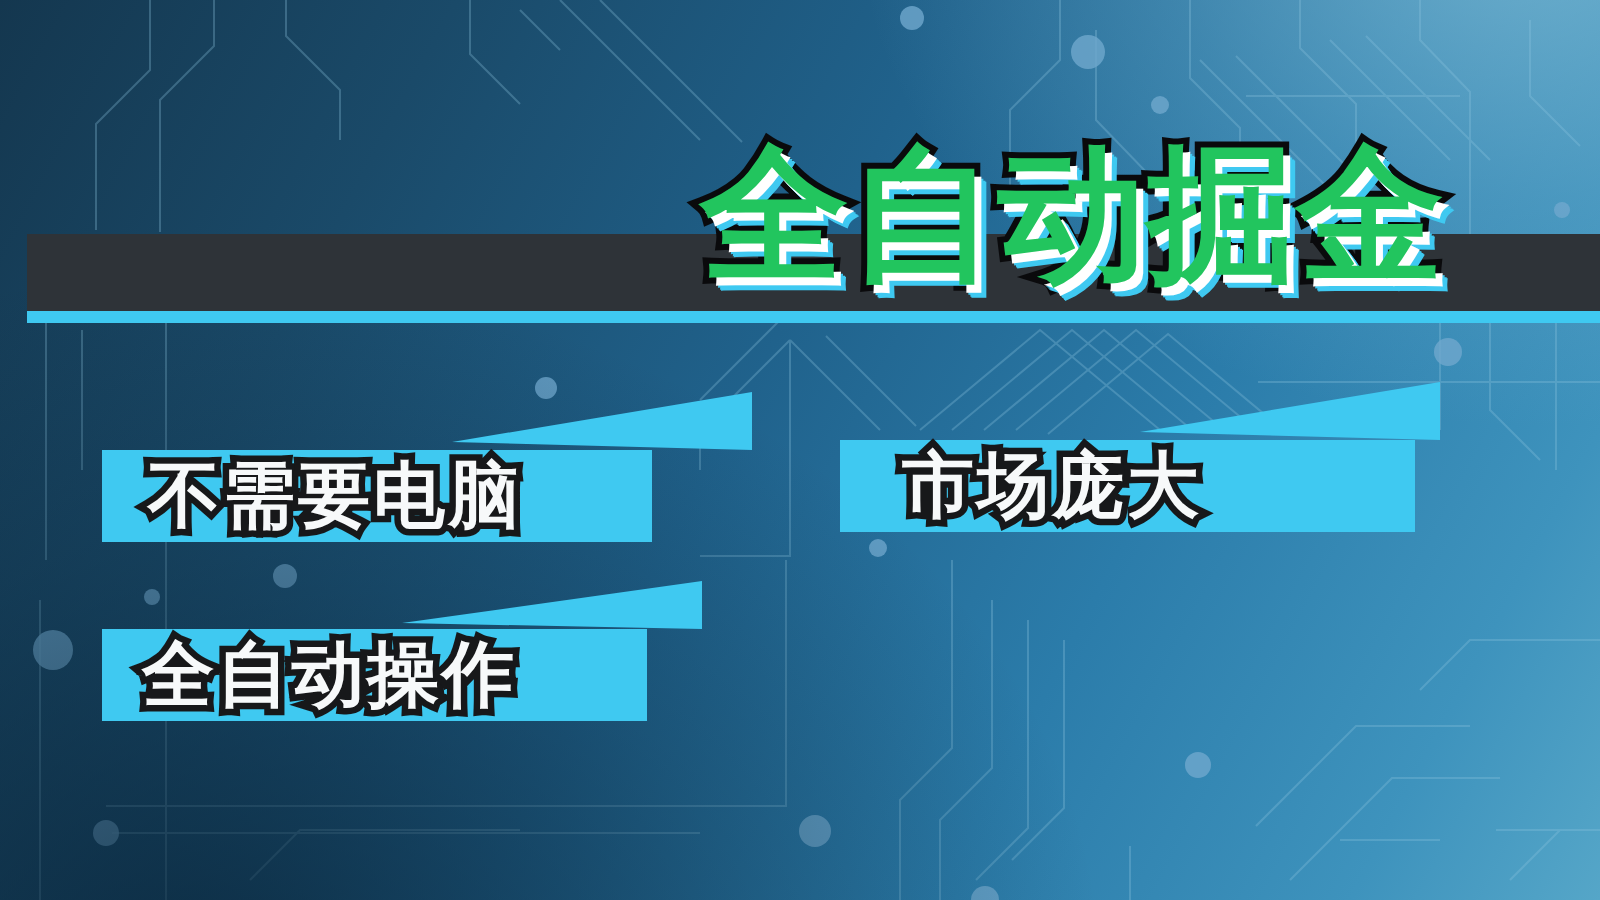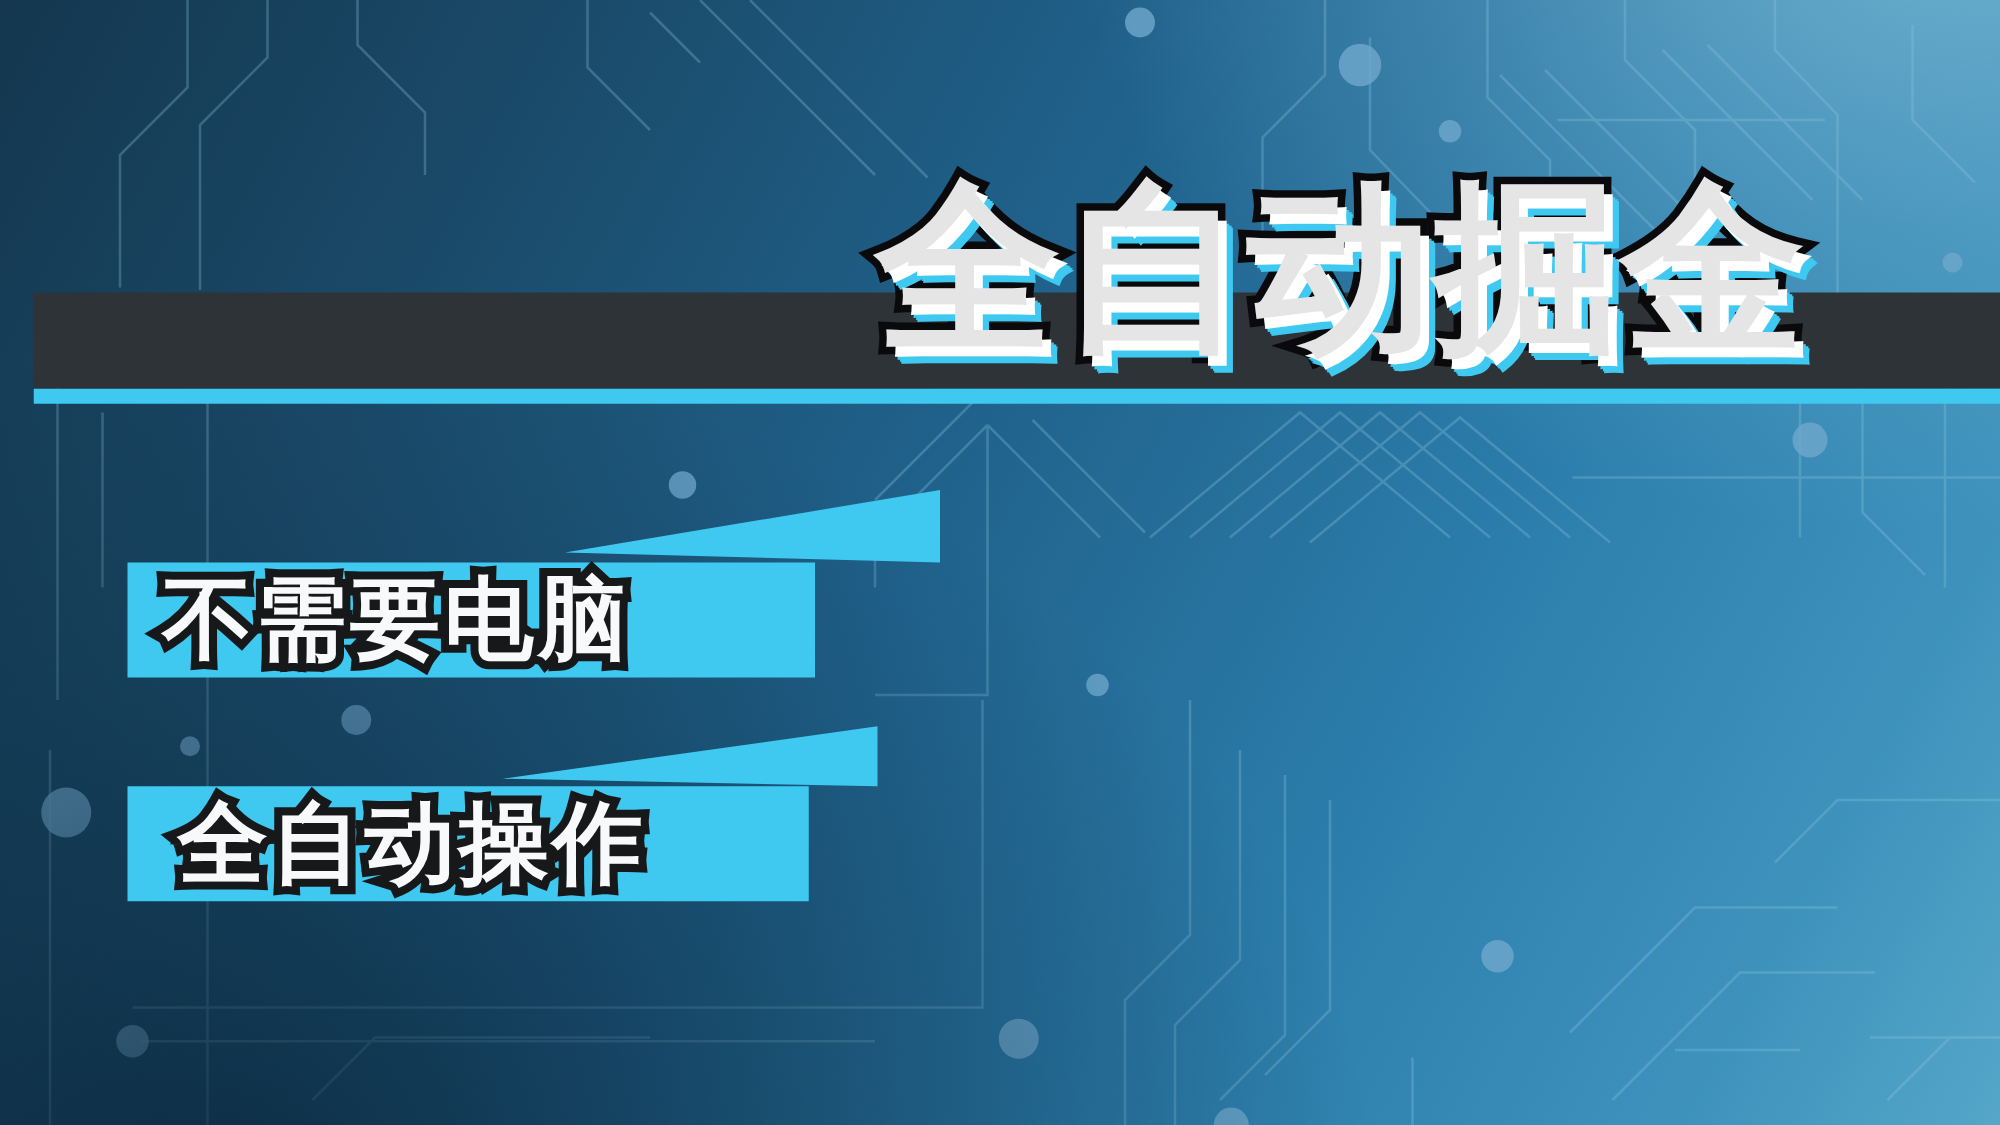--- a/index.html
+++ b/index.html
@@ -81,21 +81,21 @@
     font-family:"DejaVu Sans","Liberation Sans",sans-serif;
     color:#f7f9fa;
     -webkit-text-stroke:13px #17181a;
     paint-order:stroke fill;
     white-space:nowrap;
   }
 
   
   #fbox-1{left:102px;top:450px;width:550px;height:92px;}
   #fbox-1 .panel{width:550px;height:92px;}
-  #fbox-1 .ftext{padding-left:28px;}
+  #fbox-1 .ftext{padding-left:46px;}
 
   #fbox-2{left:102px;top:629px;width:545px;height:92px;}
   #fbox-2 .panel{width:545px;height:92px;}
   #fbox-2 .ftext{padding-left:58px;}
 
   #fbox-3{left:840px;top:440px;width:575px;height:92px;}
   #fbox-3 .panel{width:575px;height:92px;}
   #fbox-3 .ftext{padding-left:62px;}
 
   #fbox-4{left:840px;top:623px;width:545px;height:92px;}
@@ -192,34 +192,41 @@
       <circle cx="1562" cy="210" r="8" fill="#6FA8CD"></circle>
     </g>
   </svg>
 
   <div class="bg-vig"></div>
 
   <div class="banner" style="background: rgb(46, 51, 56);"></div>
   <div class="banner-underline" style="background: rgb(63, 201, 241);"></div>
 
   <div class="title-wrap">
-    <div class="t-orange" style="color: #e5e5e5; -webkit-text-stroke: 12px rgb(10, 10, 12);">全自动掘金</div>
+    <div class="t-orange" style="color: #22c55e; -webkit-text-stroke: 12px rgb(10, 10, 12);">全自动掘金</div>
   </div>
 
   <div class="fbox" id="fbox-1">
     <svg class="flag" style="left:350px;top:-58px;width:300px;height:60px;" viewBox="0 0 300 60">
       <polygon points="0,50 300,0 300,58" fill="#3FC9F1"></polygon>
     </svg>
     <div class="panel" style="background: rgb(63, 201, 241);"></div>
     <div class="ftext" style="color: rgb(247, 249, 250); -webkit-text-stroke: 13px rgb(23, 24, 26);">不需要电脑</div>
   </div>
 
   <div class="fbox" id="fbox-2">
     <svg class="flag" style="left:300px;top:-48px;width:300px;height:50px;" viewBox="0 0 300 50">
       <polygon points="0,42 300,0 300,48" fill="#3FC9F1"></polygon>
     </svg>
     <div class="panel" style="background: rgb(63, 201, 241);"></div>
     <div class="ftext" style="color: rgb(247, 249, 250); padding-left: 40px; -webkit-text-stroke: 13px rgb(23, 24, 26);">全自动操作</div>
   </div>
 
+  <div class="fbox" id="fbox-3">
+    <svg class="flag" style="left:300px;top:-58px;width:300px;height:60px;" viewBox="0 0 300 60">
+      <polygon points="0,50 300,0 300,58" fill="#3FC9F1"></polygon>
+    </svg>
+    <div class="panel" style="background: rgb(63, 201, 241);"></div>
+    <div class="ftext" style="color: rgb(247, 249, 250); -webkit-text-stroke: 13px rgb(23, 24, 26);">市场庞大</div>
+  </div>
 
 
 </div>
 
 </body></html>

